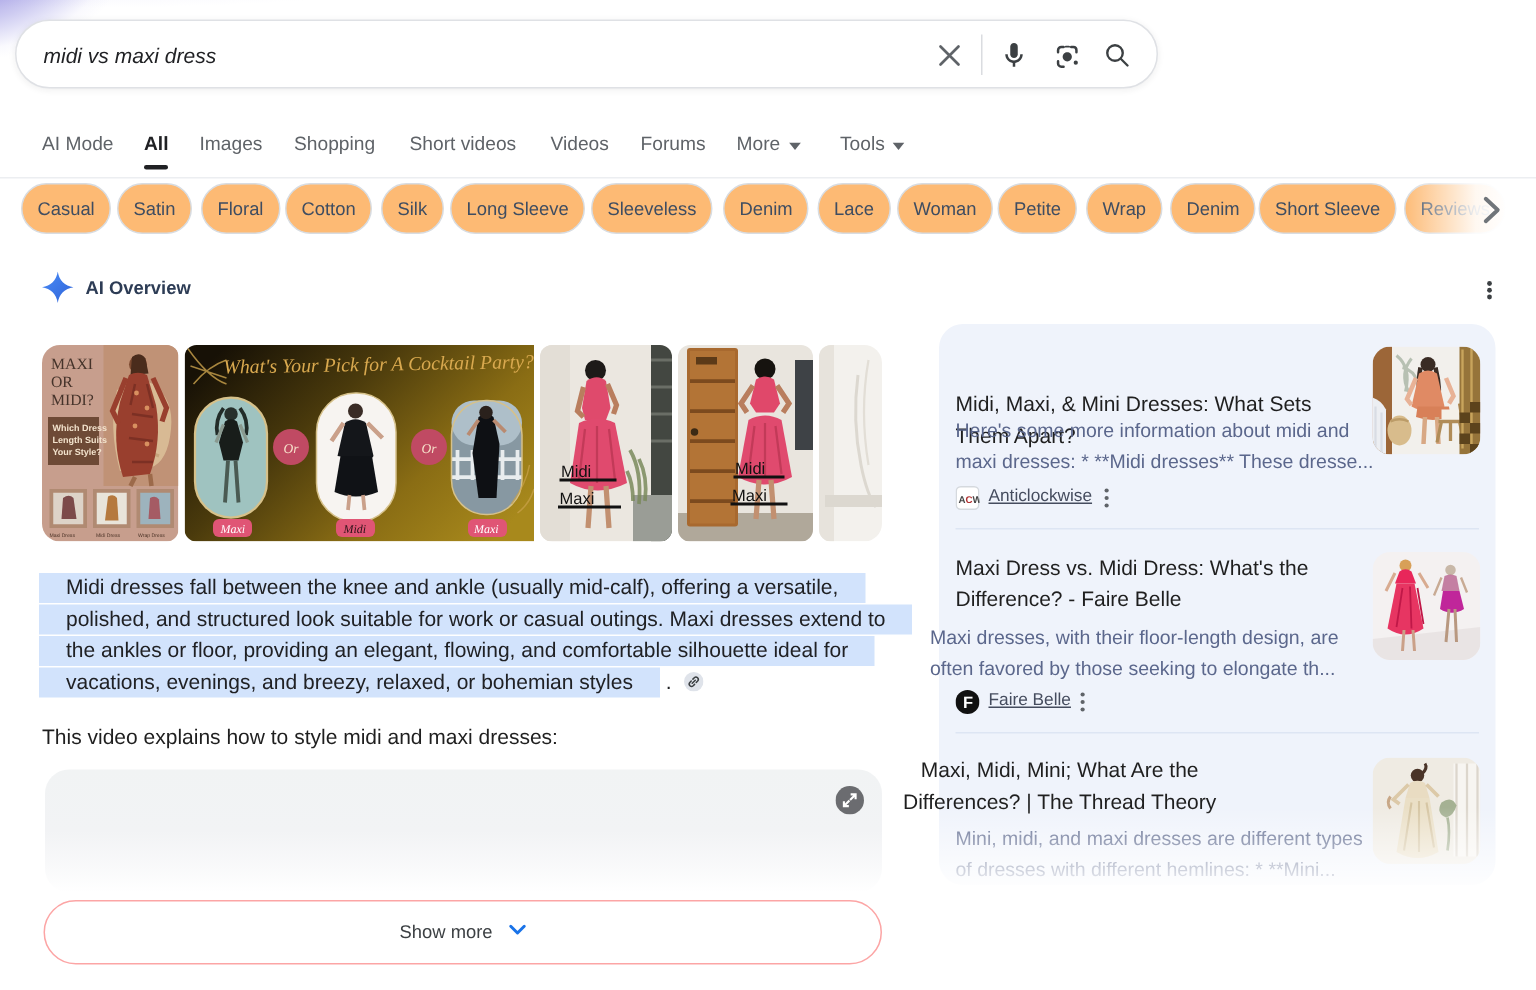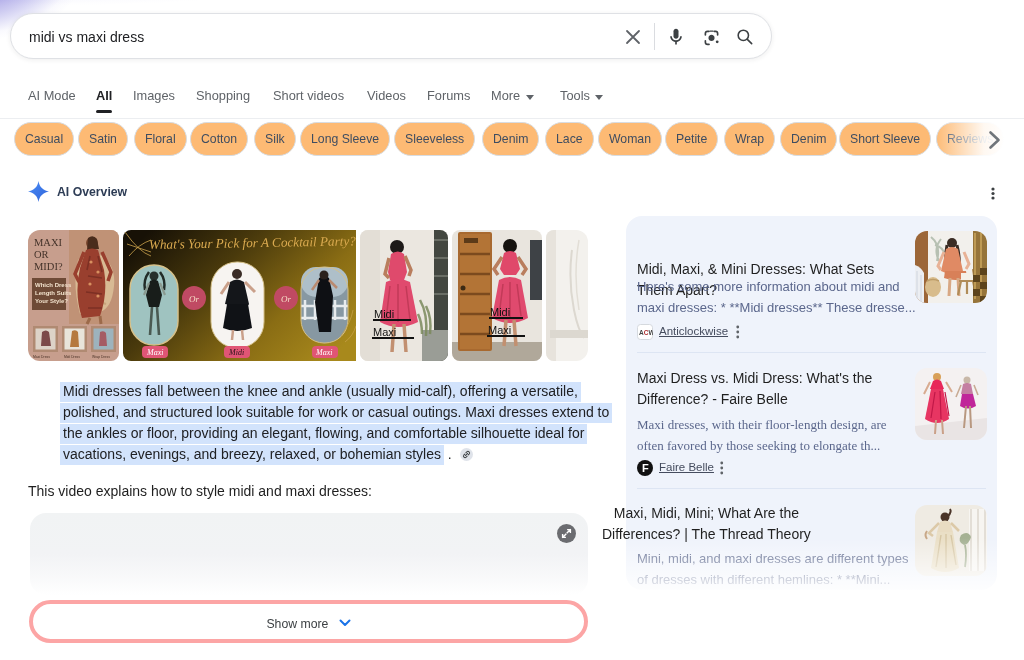--- a/index.html
+++ b/index.html
@@ -10,49 +10,49 @@
   
   #glow { left:0; top:0; width:420px; height:115px;
     background:
       radial-gradient(120px 72px at -35px -30px, rgba(116,106,214,0.9) 0%, rgba(118,109,215,0.58) 45%, rgba(126,120,219,0.38) 65%, rgba(148,145,227,0.21) 80%, rgba(180,178,238,0.07) 90%, rgba(255,255,255,0) 100%),
       radial-gradient(340px 30px at 40px -18px, rgba(170,168,235,0.3) 0%, rgba(205,203,244,0.1) 55%, rgba(255,255,255,0) 78%);
   }
 
   
   #sbar { left:10px; top:13px; width:762px; height:46px; background:#fff;
     border:1px solid #dfe1e5; border-radius:23px; box-shadow:0 1px 5px rgba(32,33,36,.08); }
-  #stext { left:29px; top:29px; font-size:14px; color:#202124; }
+  #stext { left:29px; top:29px; font-size:14px; color:#202124;font-style:italic; }
   .sicon { top:26px; }
   .tab { position:absolute; top:0; white-space:nowrap; }
   #tabline { left:0; top:118px; width:1024px; height:1px; background:#eceef1; }
   #allu { left:96px; top:110px; width:16px; height:3px; background:#202124; border-radius:2px; }
 
   
   .chip { position:absolute; top:122px; height:34px; line-height:32px; padding:0 10px;
     border:1px solid #d8dce1; border-radius:17px; font-size:12.25px; color:#3f4d61;
     background:#fdba74; white-space:nowrap; }
   #chipfade { top:120px; left:935px; width:89px; height:40px;
     background:linear-gradient(90deg, rgba(255,255,255,0) 0%, rgba(255,255,255,0.9) 55%, #fff 80%); }
 
   
   #aiov { left:57px; top:184.5px; font-size:12.25px; font-weight:700; color:#2d3c55; }
 
   
   .tile { position:absolute; top:230px; height:131px; overflow:hidden; border-radius:8px; }
 
   
   .pl { position:absolute; left:26px; height:21px; font-size:14px; color:#202124; white-space:nowrap; }
-  .pl .hl { display:inline-block; height:19.5px; line-height:19.5px; background:#d2e3fc; padding:0 3px;margin-left:34px; }
+  .pl .hl { display:inline-block; height:19.5px; line-height:19.5px; background:#d2e3fc; padding:0 18px; }
 
   #vidline { left:28px; top:482.5px; font-size:14px; color:#1f1f1f; }
 
   #vidbox { left:30px; top:513px; width:558px; height:82px; border-radius:16px;
     background:linear-gradient(180deg, #f1f3f4 0%, #f2f3f5 50%, rgba(243,244,246,0.55) 78%, rgba(255,255,255,0) 100%); }
 
-  #showmore { left:29px; top:600px; width:559px; height:43px; border:4px solid #fca5a5;
+  #showmore { left:29px; top:600px; width:559px; height:43px; border:1px solid #fca5a5;
     border-radius:22px; background:#fff; text-align:center; font-size:12.25px; color:#3c4043;
     line-height:41px; }
 
   
   #card { left:626px; top:216px; width:371px; height:374px; background:#eff3fb; border-radius:16px; }
   .stitle { position:absolute; font-size:14px; line-height:21px; color:#1f1f1f; }
   .sdesc { position:absolute; font-size:13px; line-height:21px; color:#5b678c; }
   .ssrc { position:absolute; font-size:11.5px; color:#454c5e;text-decoration:underline; }
   .thumb { position:absolute; left:915px; width:72px; height:72px; border-radius:12px; overflow:hidden; }
   .sdiv { position:absolute; left:637px; width:349px; height:1px; background:#dde5f3; }
@@ -340,21 +340,21 @@
     <rect x="58" y="44" width="7" height="7"></rect>
         <rect x="65" y="51" width="7" height="7"></rect>
     <rect x="58" y="58" width="7" height="7"></rect>
         <rect x="65" y="65" width="7" height="7"></rect>
     <rect x="65" y="37" width="7" height="7"></rect>
   </g>
 </svg></div>
 <div class="sdiv" style="top:352px;"></div>
 
 <div class="stitle" style="left:637px; top:368px;">Maxi Dress vs. Midi Dress: What's the<br>Difference? - Faire Belle</div>
-<div class="sdesc" style="left:637px; top:413.5px;font-family:Liberation Serif, serif;">Maxi dresses, with their floor-length design, are<br>often favored by those seeking to elongate th...</div>
+<div class="sdesc" style="left:620px; top:413.5px;">Maxi dresses, with their floor-length design, are<br>often favored by those seeking to elongate th...</div>
 <svg class="abs" style="left:637px; top:460px" width="16" height="16" viewBox="0 0 16 16">
     <circle cx="8" cy="8" r="8" fill="#111"></circle>
     <text x="5" y="12" font-size="11" font-weight="bold" fill="#fff">F</text>
   </svg>
 <div class="ssrc" style="left:659px; top:460.5px;">Faire Belle</div>
 <svg class="abs" style="left:720px; top:461px" width="3.5" height="14" viewBox="0 0 3.5 14">
     <circle cx="1.75" cy="2" r="1.4" fill="#5f6368"></circle>
     <circle cx="1.75" cy="7" r="1.4" fill="#5f6368"></circle>
     <circle cx="1.75" cy="12" r="1.4" fill="#5f6368"></circle>
   </svg>

